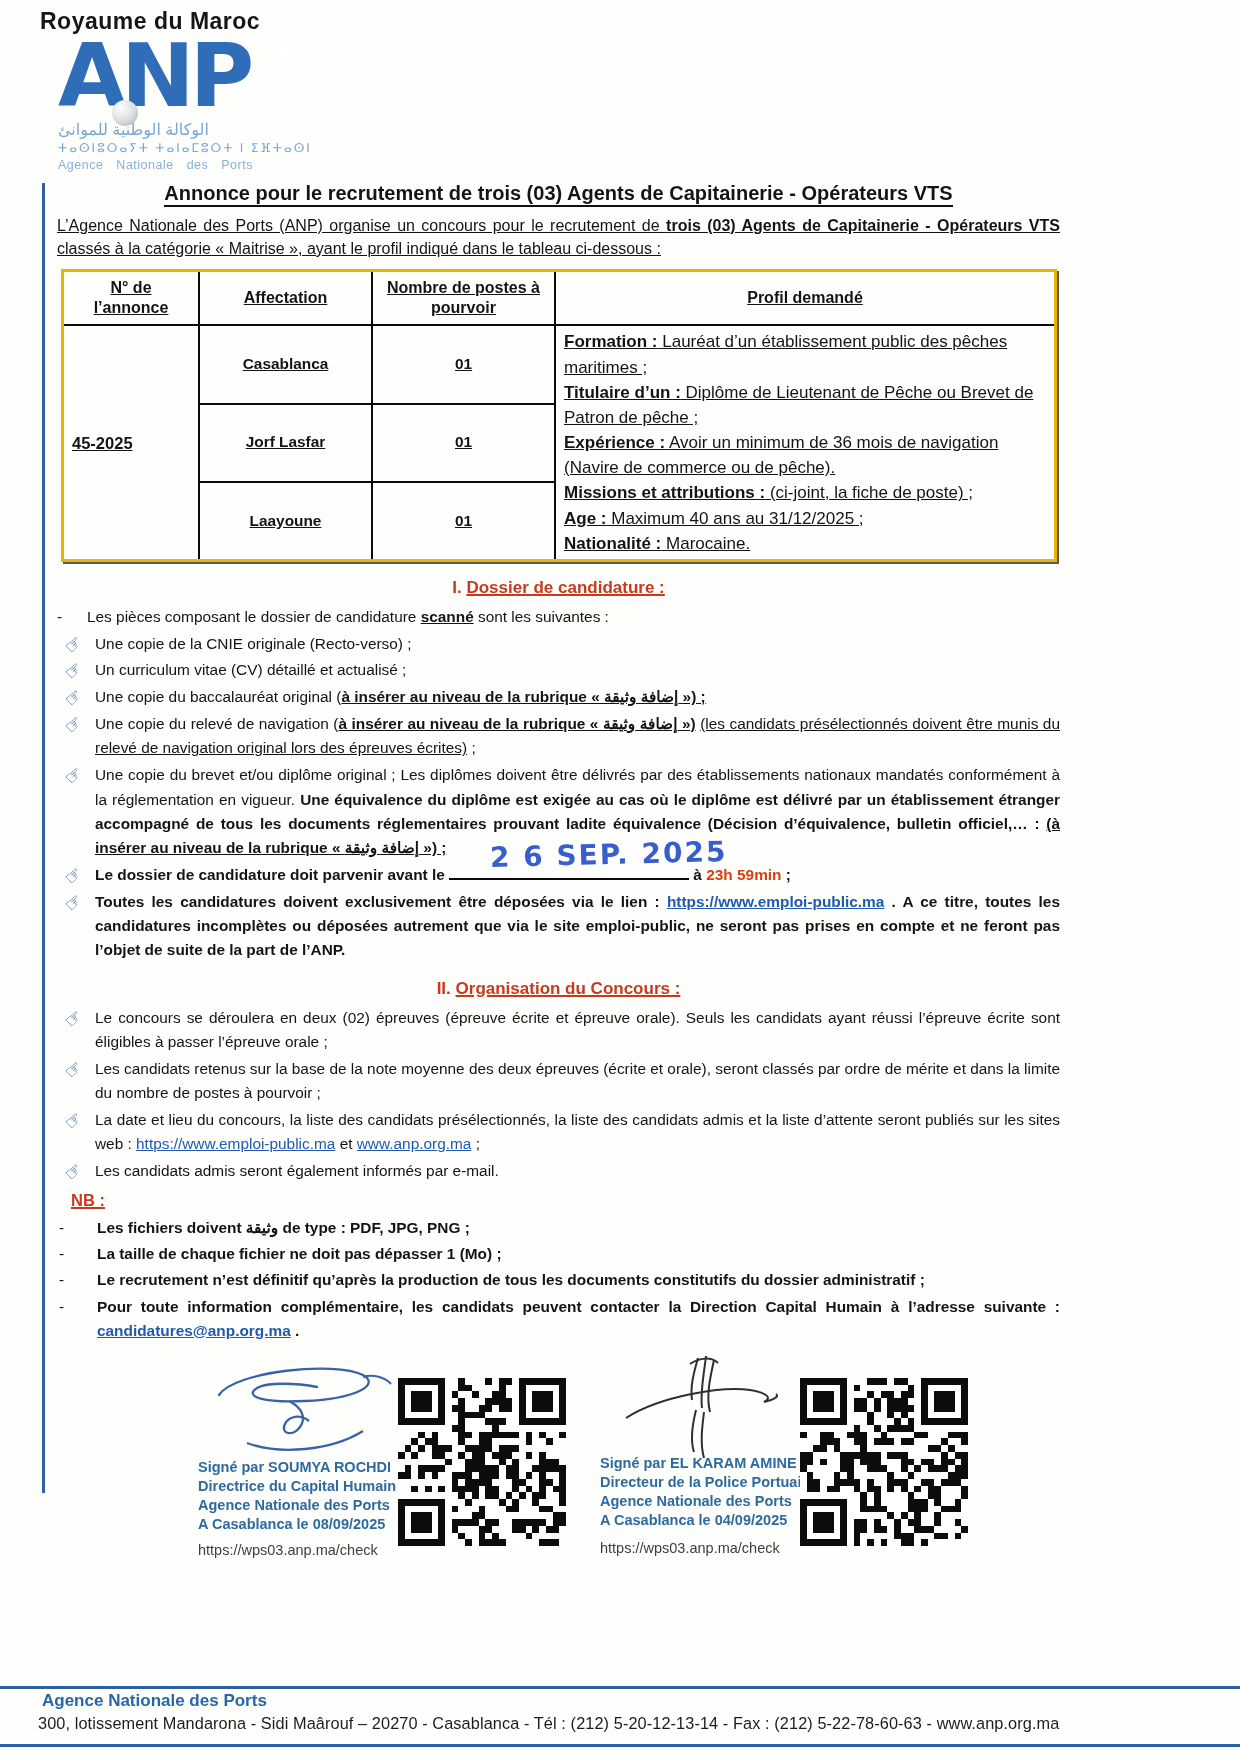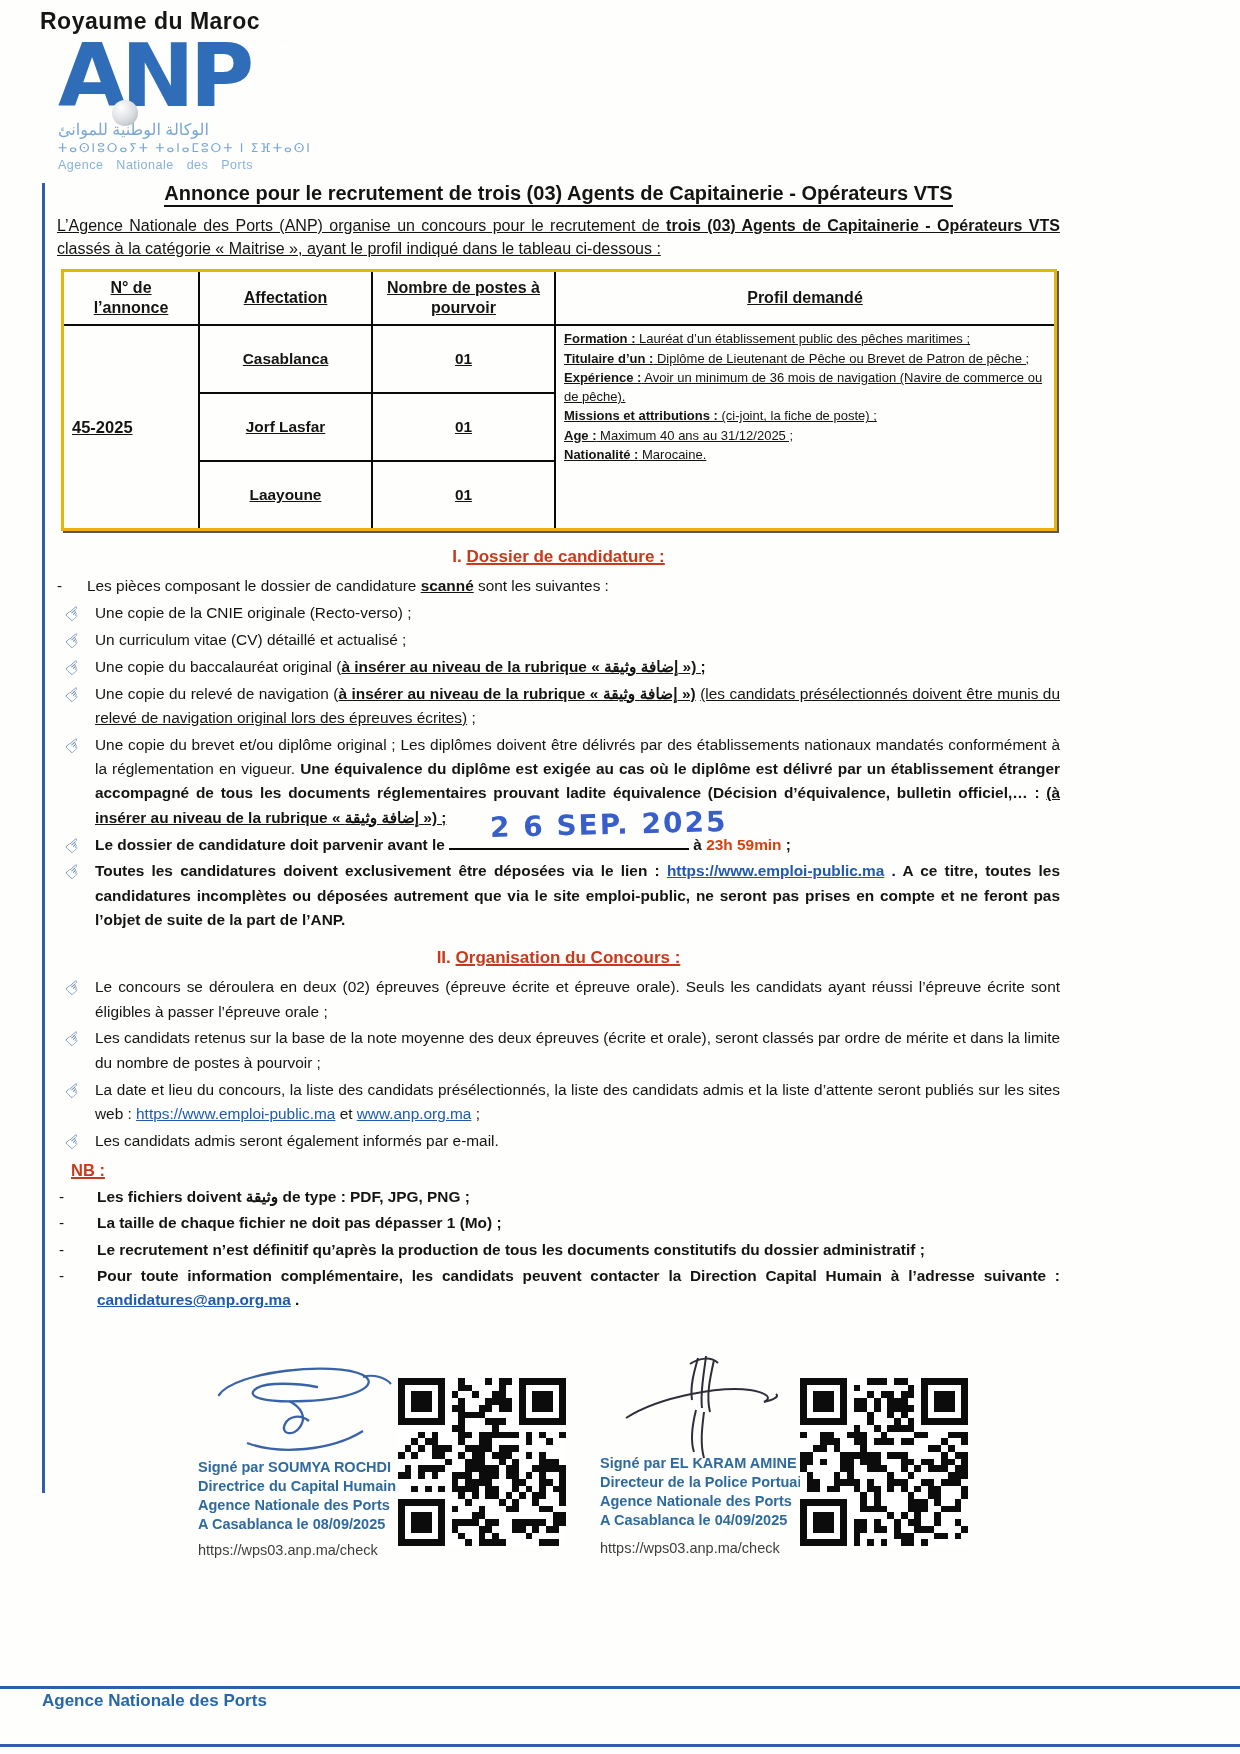--- a/index.html
+++ b/index.html
@@ -29,21 +29,21 @@
   .title span{border-bottom:2.5px solid #111;padding-bottom:1px;}
   .intro{text-align:justify;font-size:16px;line-height:1.42;margin:0;text-decoration:underline;}
   
   table.jobs{border-collapse:collapse;width:996px;margin:9px 0 0 4px;border:3px solid #eab308;
              box-shadow:2px 2px 0 rgba(0,0,0,.65);text-decoration:underline;}
   table.jobs th,table.jobs td{border:2px solid #0a0a0a;padding:3px 8px;}
   table.jobs th{font-size:16px;line-height:1.25;padding:6px 8px;}
   td.annonce{width:118px;font-weight:bold;font-size:16.5px;}
   td.aff{width:155px;text-align:center;font-weight:bold;height:60px;}
   td.postes{width:165px;text-align:center;font-weight:bold;}
-  td.profil{width:auto;font-size:13px;line-height:1.48;vertical-align:top;padding:5px 11px;}
+  td.profil{width:auto;font-size:17px;line-height:1.48;vertical-align:top;padding:5px 11px;}
   .pl b{font-weight:bold;}
   
   .sec-head{margin:13px 0 3px 0;font-size:17px;font-weight:bold;color:var(--red);text-align:center;}
   .sec-head .t{text-decoration:underline;text-decoration-thickness:2px;}
   .lead{display:flex;margin:1px 0 2px 0;}
   .lead .dash{flex:0 0 30px;padding-left:0;}
   ul.blist{list-style:none;margin:0;padding:0 0 0 8px;}
   ul.blist li{display:flex;margin:2.5px 0;position:relative;}
   .hand{flex:0 0 30px;color:#1d4e89;font-size:19px;line-height:1;padding-top:3px;}
   .hand span{display:inline-block;transform:rotate(-42deg);}
@@ -663,15 +663,16 @@
           <rect x="19" y="1" width="5" height="5" fill="#fff"></rect>
           <rect x="20" y="2" width="3" height="3"></rect>
           <rect x="0" y="18" width="7" height="7"></rect>
           <rect x="1" y="19" width="5" height="5" fill="#fff"></rect>
           <rect x="2" y="20" width="3" height="3"></rect>
         </svg></div>
   </div>
 
   <div class="f-rule1"></div>
   <div class="f-org">Agence Nationale des Ports</div>
+  <div class="f-addr">300, lotissement Mandarona - Sidi Maârouf – 20270 - Casablanca - Tél : (212) 5-20-12-13-14 - Fax : (212) 5-22-78-60-63 - www.anp.org.ma</div>
   <div class="f-rule2"></div>
 
 </div>
 
 </body></html>

